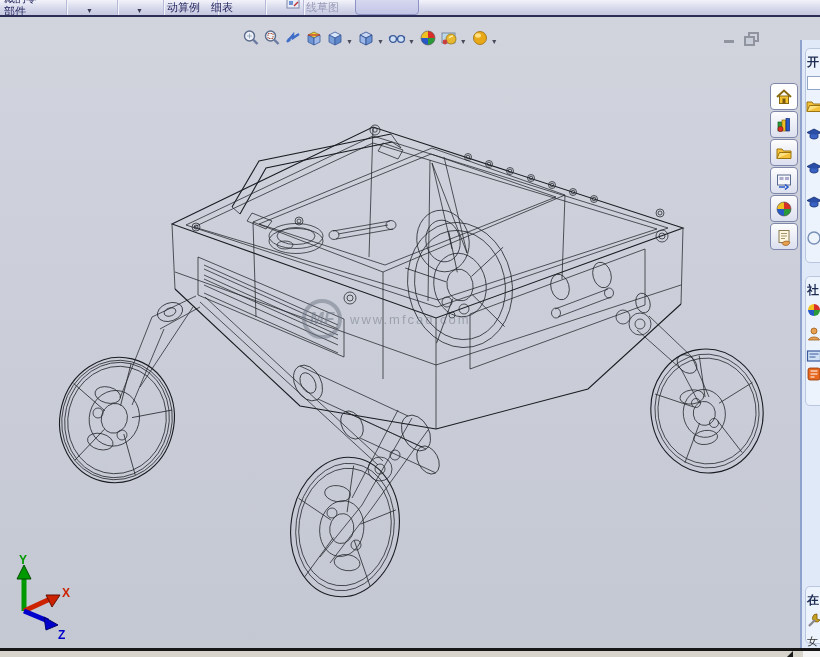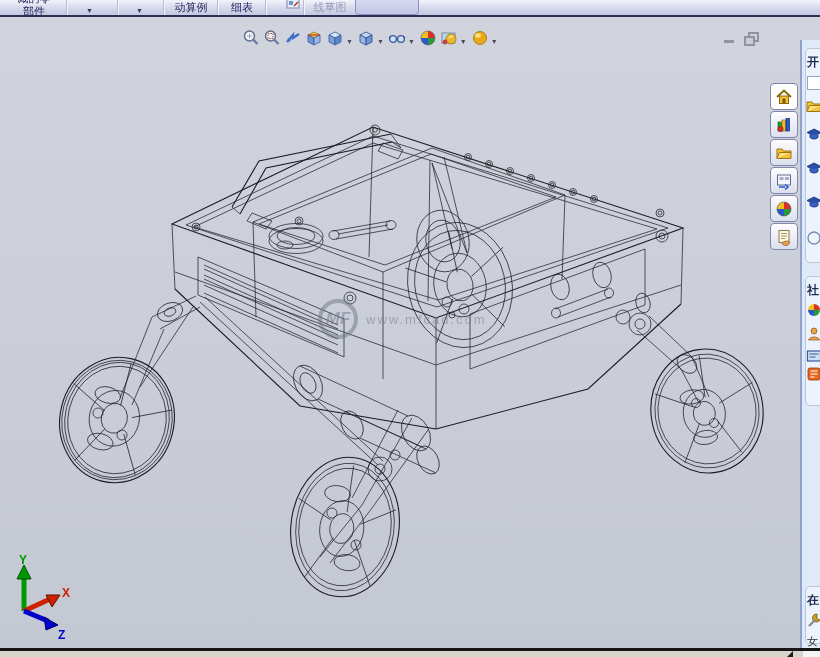--- a/index.html
+++ b/index.html
@@ -3,21 +3,21 @@
 <meta charset="utf-8">
 <style>
   * { margin:0; padding:0; box-sizing:border-box; }
   html,body { width:820px; height:657px; overflow:hidden; font-family:"Liberation Sans", sans-serif; }
   body { position:relative; background:#c8ccd6; }
 
   
   .toolbar { position:absolute; left:0; top:0; width:820px; height:15px;
     background:linear-gradient(#f2f3fa, #d4d6ea 60%, #c6c8e0); }
   .tb-btn { position:absolute; top:0; height:15px; color:#23255e; font-size:11px;
-    text-align:center; line-height:13px; }
+    text-align:left; line-height:13px; }
   .tb-two-line { overflow:hidden; }
   .tb-two-line .l1 { position:relative; top:-8px; display:block; }
   .tb-two-line .l2 { position:relative; top:-8px; display:block; }
   .tb-sep { position:absolute; top:0; width:1px; height:15px; background:#b7b9d6; box-shadow:1px 0 0 #f4f5fb; }
   .tb-arrow { position:absolute; top:4px; font-size:7px; color:#3a3a55; }
   .tb-pressed { position:absolute; left:355px; top:-4px; width:64px; height:19px;
     background:linear-gradient(#dadcf2,#c3c5e6); border:1px solid #8e92c4; border-radius:4px; }
   .tb-mini-icon { position:absolute; left:286px; top:0; width:14px; height:9px; overflow:hidden; }
   .toolbar-edge { position:absolute; left:0; top:15px; width:820px; height:2px; background:#2c2e55; }
 
@@ -27,21 +27,21 @@
 
   
   .hud { position:absolute; left:242px; top:11px; height:20px; display:flex; align-items:center; gap:3px; }
   .hud-ico { width:18px; height:18px; display:inline-block; }
   .hud-arrow { font-size:7px; color:#4a4a5a; margin:6px 1px 0 -1px; }
 
   
   .winctl { position:absolute; left:718px; top:14px; width:70px; height:16px; }
 
   
-  .watermark { position:absolute; left:318px; top:282px; display:flex; align-items:center;
+  .watermark { position:absolute; left:302px; top:282px; display:flex; align-items:center;
     opacity:.5; pointer-events:none; }
   .wm-logo { width:40px; height:40px; border:4px solid #6e7686; border-radius:50%;
     color:#6e7686; font-weight:bold; font-size:17px; font-style:italic;
     display:flex; align-items:center; justify-content:center; }
   .wm-text { margin-left:8px; color:#6e7686; }
   .wm-name { font-size:40px; font-weight:bold; letter-spacing:8px; line-height:38px; }
   .wm-url { font-size:13px; letter-spacing:2px; text-align:right; }
 
   
   .triad { position:absolute; left:6px; top:536px; }
@@ -89,21 +89,21 @@
   </div>
   <div class="tb-sep" style="left:117px;"></div>
   <div class="tb-btn" style="left:122px; width:40px;">
     <span class="tb-arrow" style="left:14px;">▼</span>
   </div>
   <div class="tb-sep" style="left:163px;"></div>
   <div class="tb-btn" style="left:167px; width:48px; line-height:15px;">
     <span>动算例</span>
   </div>
   <div class="tb-sep" style="left:217px;"></div>
-  <div class="tb-btn" style="left:221px; width:42px; line-height:15px;">
+  <div class="tb-btn" style="left:211px; width:42px; line-height:15px;">
     <span>细表</span>
   </div>
   <div class="tb-sep" style="left:265px;"></div>
   <div class="tb-mini-icon">
     <svg width="14" height="9" viewBox="0 0 14 9">
       <rect x="1" y="-3" width="12" height="11" fill="#e8ecf6" stroke="#7d85a8" stroke-width="1"></rect>
       <rect x="3" y="1" width="4" height="4" fill="#6f94d4"></rect>
       <path d="M8,6 L12,2" stroke="#c03030" stroke-width="1.4"></path>
     </svg>
   </div>

